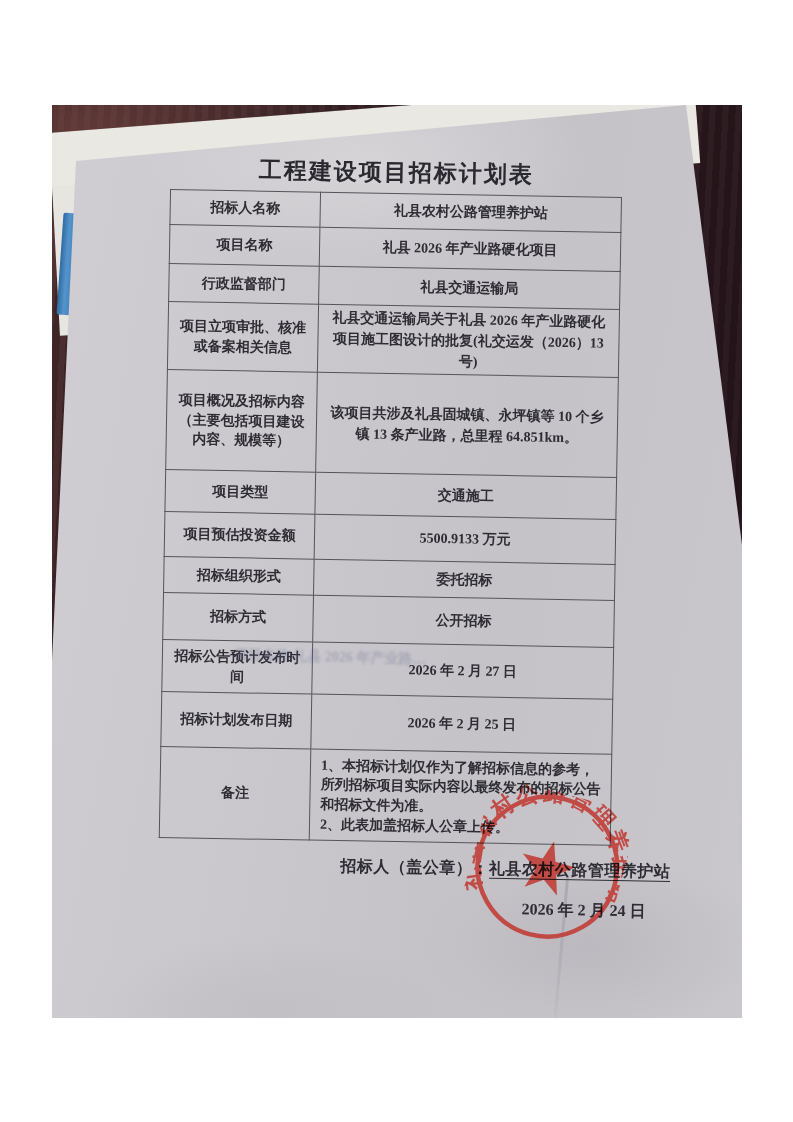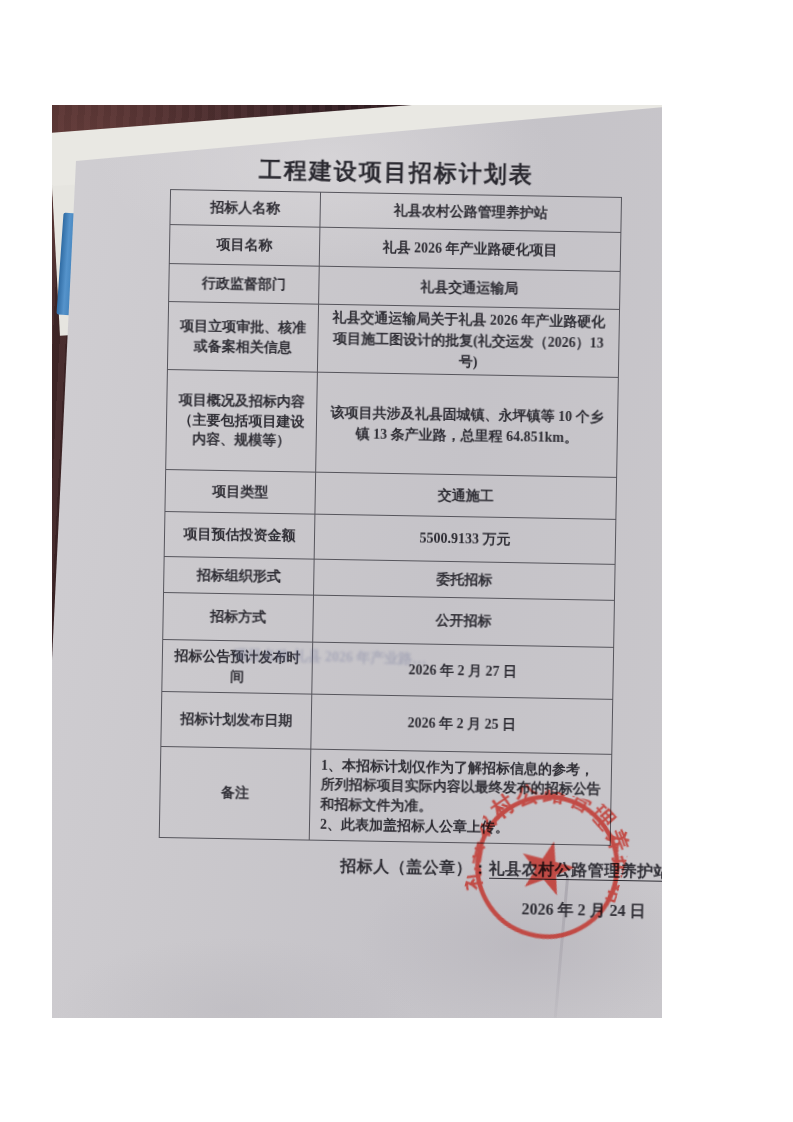--- a/index.html
+++ b/index.html
@@ -7,21 +7,21 @@
   body {
     width: 793px; height: 1122px;
     position: relative;
     font-family: "Liberation Serif", "DejaVu Serif", serif;
     overflow: hidden;
   }
   .page { position: absolute; inset: 0; background: #ffffff; }
 
   
   .photo {
-    position: absolute; left: 52px; top: 105px; width: 610px; height: 913px;
+    position: absolute; left: 52px; top: 105px; width: 690px; height: 913px;
     background:
       radial-gradient(ellipse 420px 260px at 6% 4%, rgba(122,74,70,0.55), transparent 60%),
       repeating-linear-gradient(93deg, rgba(0,0,0,0.12) 0 7px, rgba(255,255,255,0.02) 7px 13px),
       linear-gradient(105deg, #4a2c2c 0%, #3a2327 28%, #2e1b20 58%, #221319 100%);
     overflow: hidden;
   }
 
   
   .undersheet {
     position: absolute; left: -4px; top: 28px; width: 648px; height: 80px;

